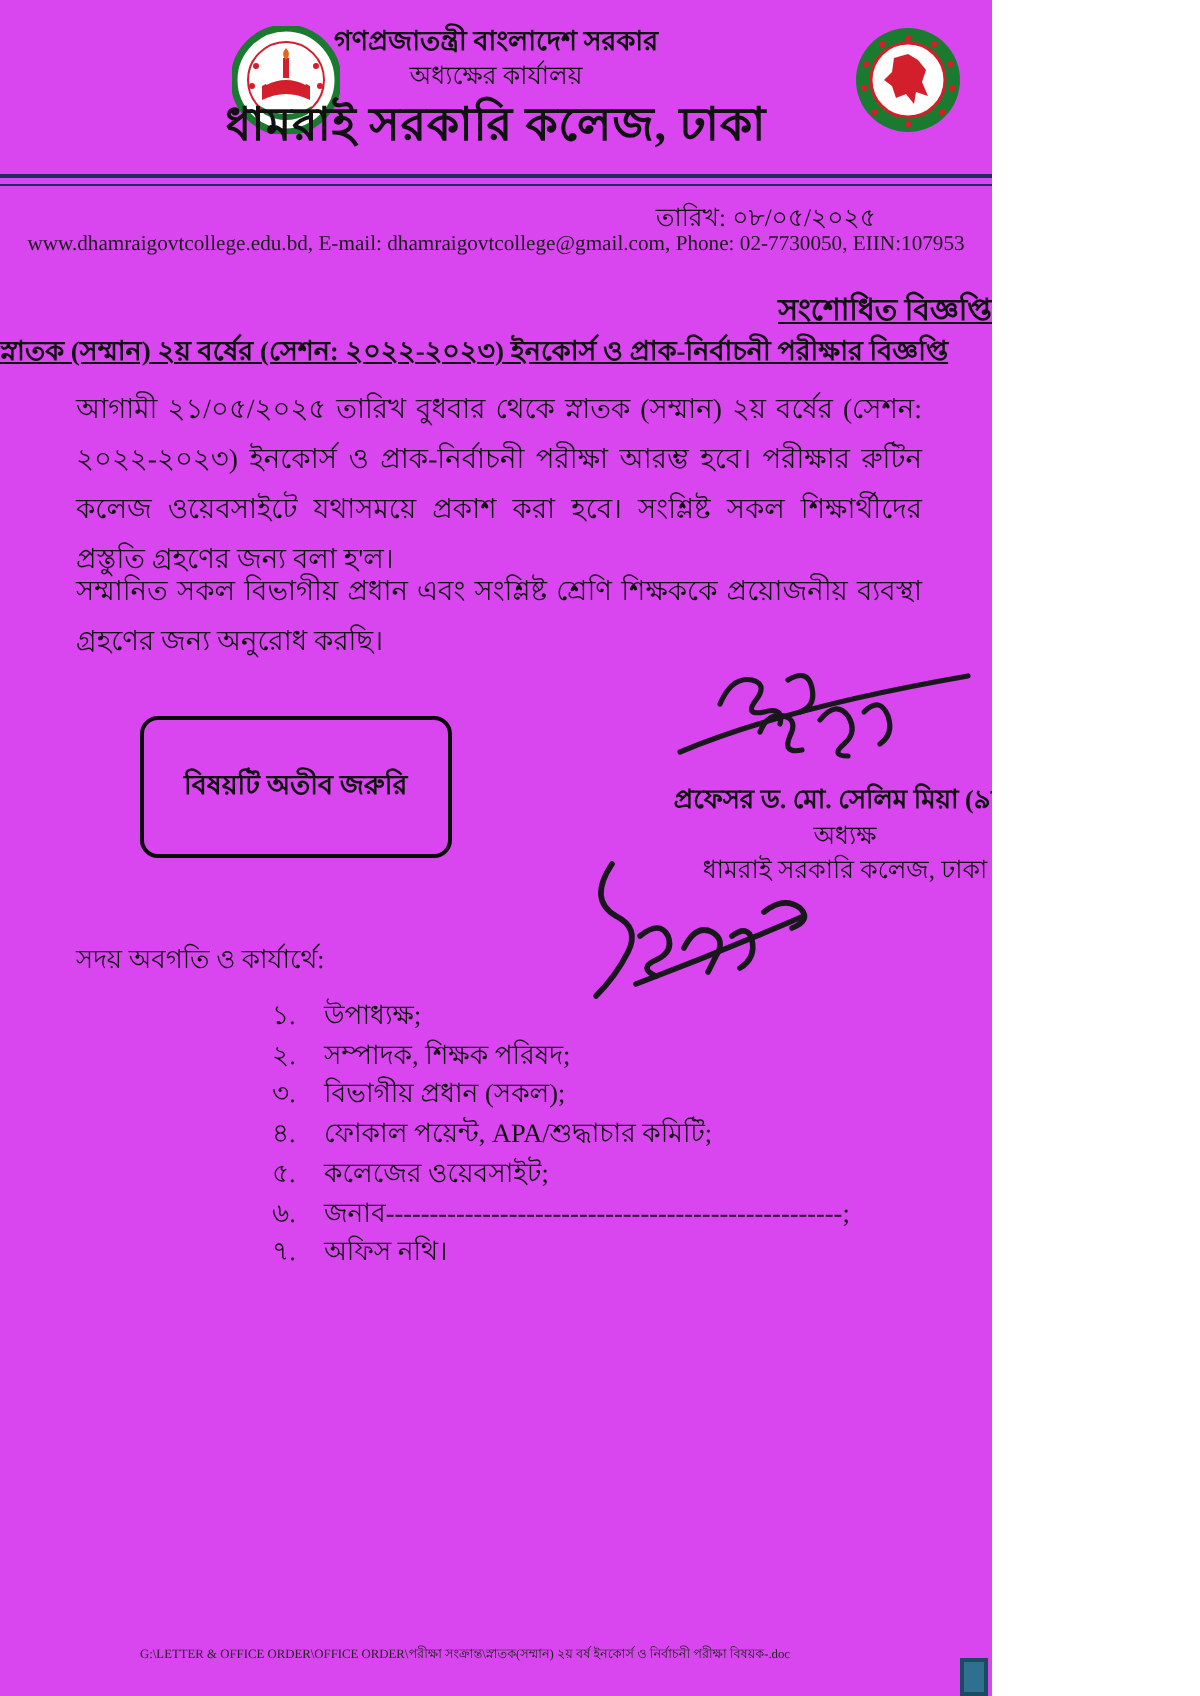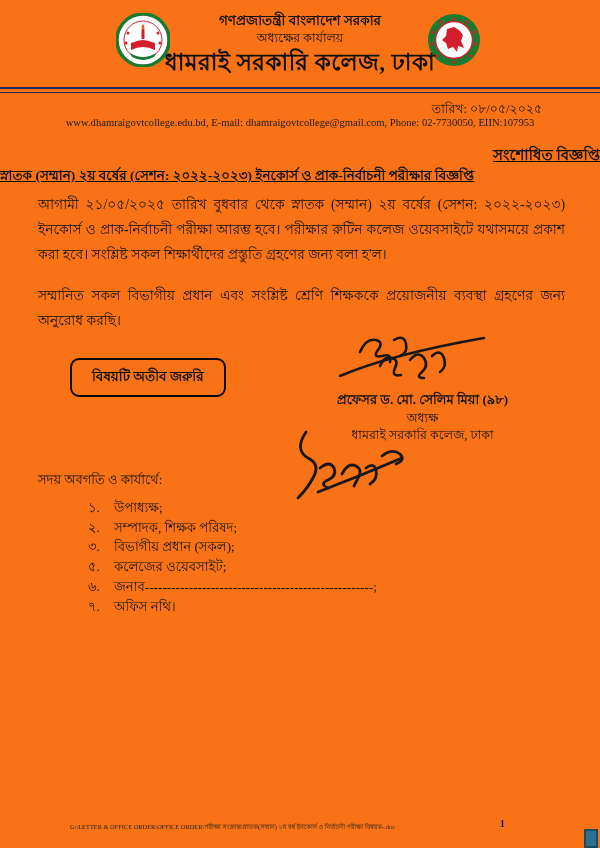--- a/index.html
+++ b/index.html
@@ -1,17 +1,17 @@
 <!DOCTYPE html>
 <html><head>
 <meta charset="utf-8">
 <style>
   html,body{margin:0;padding:0;background:#ffffff;}
   #page{
-    position:relative;width:600px;height:848px;background:#f97316;
+    position:relative;width:496px;height:848px;background:#d946ef;
     font-family:"Liberation Serif","DejaVu Serif",serif;color:#111;overflow:hidden;
   }
   
   .hdr-text{position:absolute;top:12px;left:0;right:0;text-align:center;}
   .hdr-line1{font-size:13.5px;line-height:18px;font-weight:600;}
   .hdr-line2{font-size:12.5px;line-height:17px;}
   .hdr-college{font-size:23px;line-height:31px;font-weight:700;letter-spacing:.5px;}
   .hdr-contact{position:absolute;top:75px;left:0;right:0;text-align:center;
     font-size:10.6px;color:#1a1a1a;margin-top:42px;}
   .seal{position:absolute;top:13px;width:54px;height:54px;}
@@ -26,32 +26,32 @@
     font-size:15px;font-weight:700;text-decoration:underline;}
   .subtitle{position:absolute;top:165px;left:0;right:0;
     font-size:13.5px;font-weight:700;text-decoration:underline;}
   
   .para{position:absolute;left:38px;right:35px;text-align:justify;
     font-size:13.8px;line-height:25px;}
   .para1{top:192px;}
   .para2{top:283px;}
   
   .urgent-box{position:absolute;left:70px;top:358px;border:2px solid #0a0a0a;
-    border-radius:9px;padding:6px 20px;font-size:13.5px;font-weight:700;}
+    border-radius:9px;padding:22px 20px;font-size:13.5px;font-weight:700;}
   
   .sig1{position:absolute;left:332px;top:330px;}
   .sig2{position:absolute;left:290px;top:428px;}
   .sig-block{position:absolute;left:315px;top:390px;width:215px;text-align:center;}
   .sig-name{font-size:13px;font-weight:700;line-height:19px;}
   .sig-desg{font-size:12.5px;line-height:18px;}
   .sig-inst{font-size:12.5px;line-height:17px;}
   
   .dist-head{position:absolute;left:38px;top:470px;font-size:13px;}
   .dist-list{position:absolute;left:88px;top:498px;font-size:13.2px;}
-  .dist-item{line-height:19.7px;white-space:nowrap;}
+  .dist-item{line-height:19.7px;white-space:nowrap;margin-left:48px;}
   .dist-item .num{display:inline-block;min-width:18px;margin-right:8px;}
   
   .footer-path{position:absolute;left:70px;top:822px;font-size:6.4px;color:#222;}
   .page-num{position:absolute;left:500px;top:819px;font-size:9.5px;font-weight:700;}
   .scroll-thumb{position:absolute;right:2px;top:829px;width:14px;height:19px;
     background:#2F7091;border:2px solid #1B4A61;box-sizing:border-box;}
 </style>
 </head>
 <body>
 
@@ -133,20 +133,21 @@
       <path d="M92 28 q10 -8 18 -2 q6 6 -4 10"></path>
       <path d="M28 64 Q70 48 112 30"></path>
     </g>
   </svg>
 
   <div class="dist-head">সদয় অবগতি ও কার্যার্থে:</div>
   <div class="dist-list">
     <div class="dist-item"><span class="num">১.</span><span>উপাধ্যক্ষ;</span></div>
     <div class="dist-item"><span class="num">২.</span><span>সম্পাদক, শিক্ষক পরিষদ;</span></div>
     <div class="dist-item"><span class="num">৩.</span><span>বিভাগীয় প্রধান (সকল);</span></div>
+    <div class="dist-item"><span class="num">৪.</span><span>ফোকাল পয়েন্ট, APA/শুদ্ধাচার কমিটি;</span></div>
     <div class="dist-item"><span class="num">৫.</span><span>কলেজের ওয়েবসাইট;</span></div>
     <div class="dist-item"><span class="num">৬.</span><span>জনাব----------------------------------------------------;</span></div>
     <div class="dist-item"><span class="num">৭.</span><span>অফিস নথি।</span></div>
   </div>
 
   <div class="footer-path">G:\LETTER &amp; OFFICE ORDER\OFFICE ORDER\পরীক্ষা সংক্রান্ত\স্নাতক(সম্মান) ২য় বর্ষ ইনকোর্স ও নির্বাচনী পরীক্ষা বিষয়ক-.doc</div>
   <div class="page-num">1</div>
   <div class="scroll-thumb"></div>
 
 </div>

